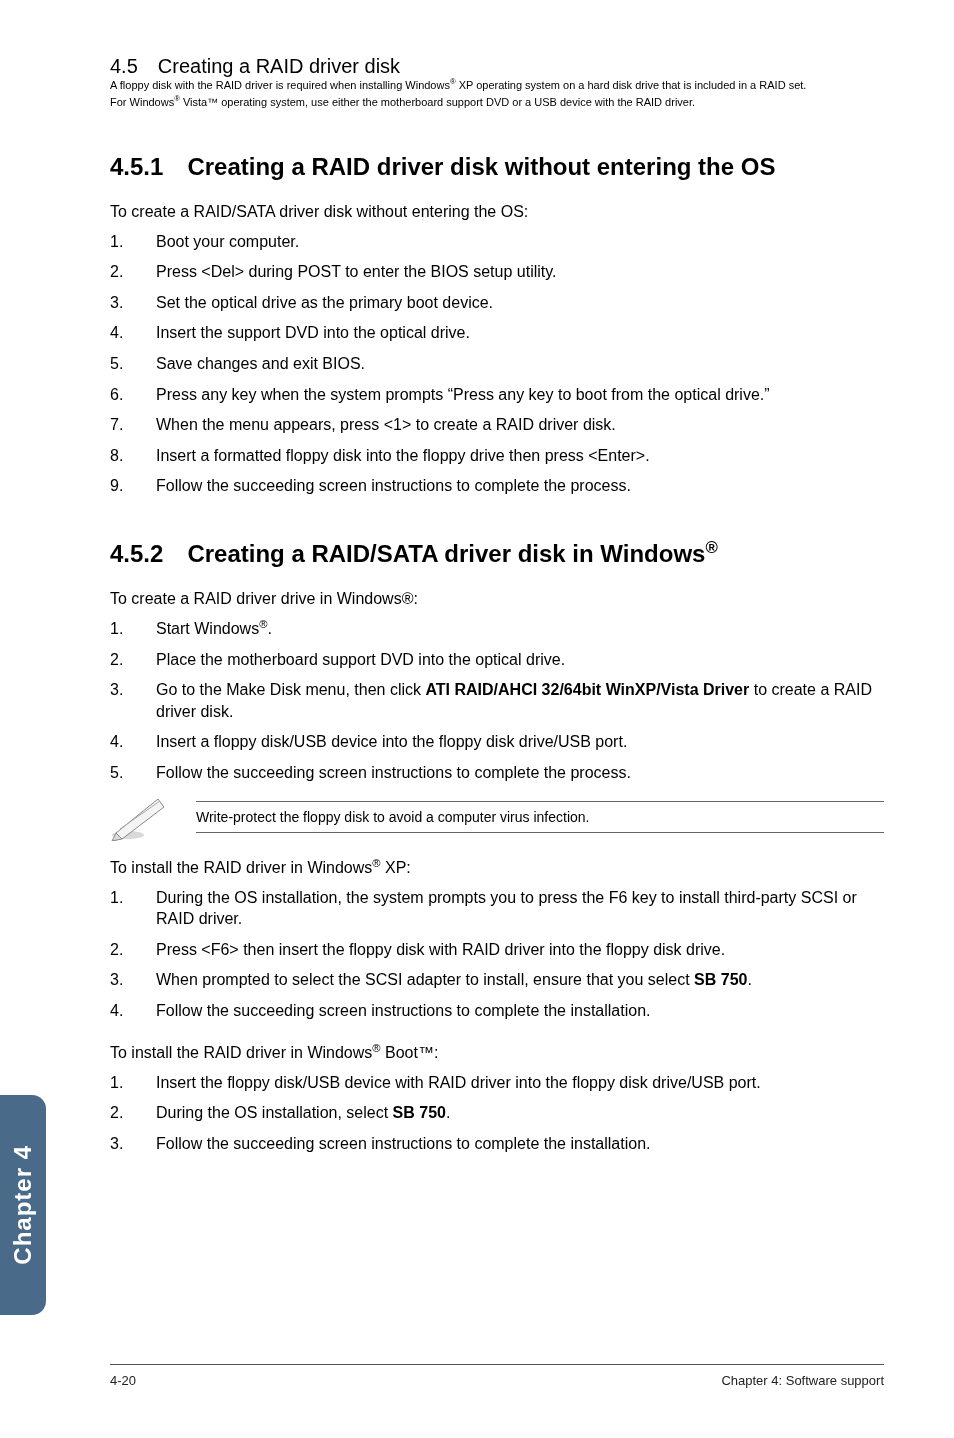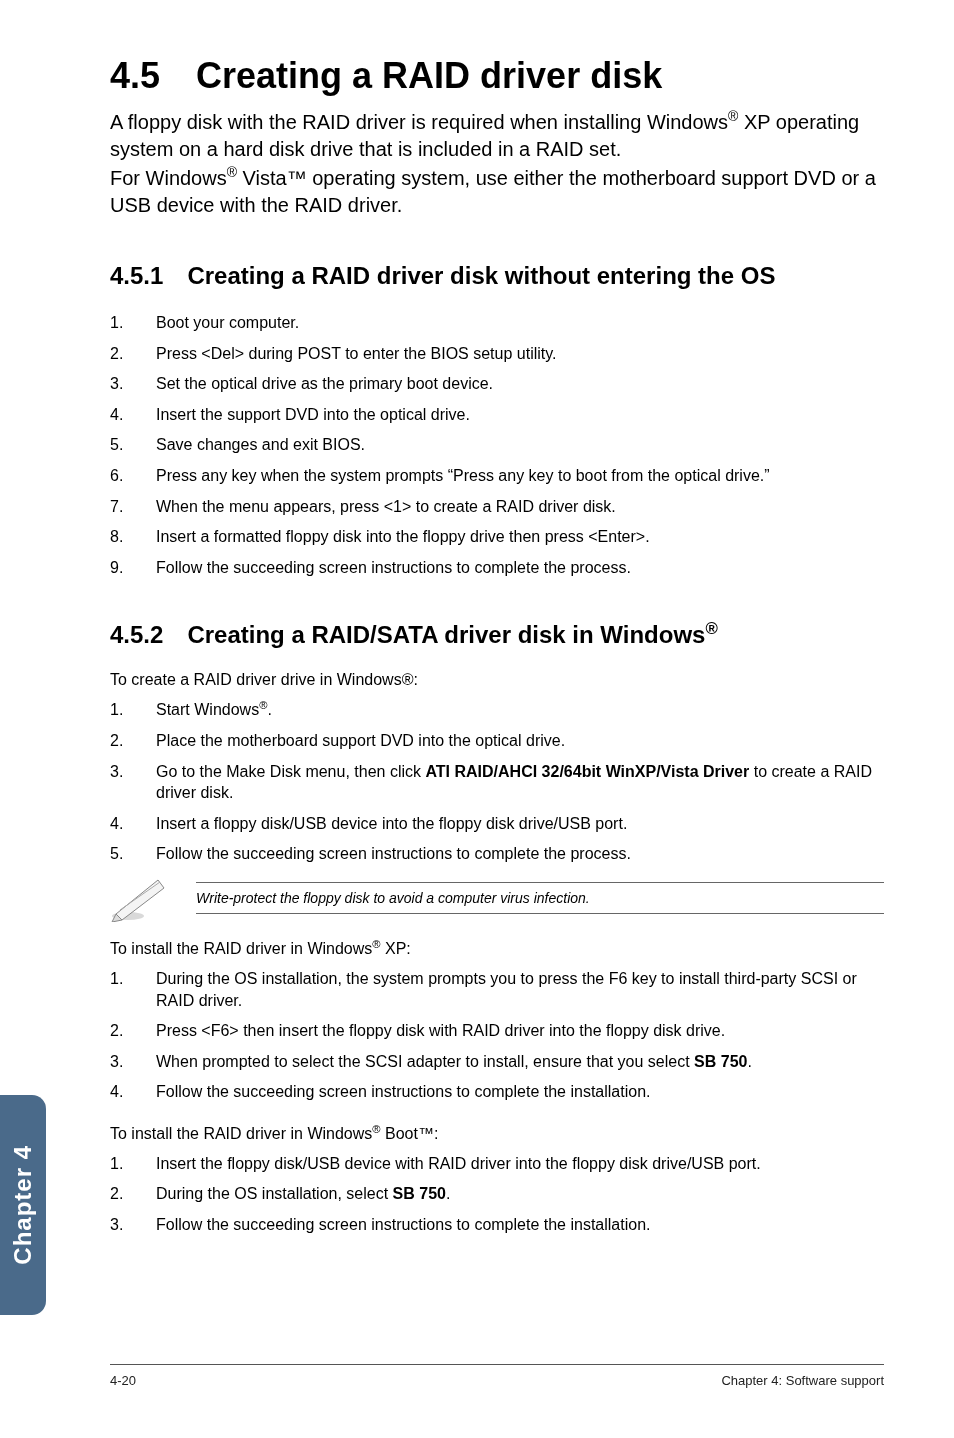--- a/index.html
+++ b/index.html
@@ -7,26 +7,25 @@
   body {
     font-family: Arial, Helvetica, sans-serif;
     background: #fff;
     color: #000;
     position: relative;
   }
   .page {
     padding: 55px 70px 0 110px;
   }
   .h1 {
-    font-size: 36px;
-    font-weight: bold;
-    margin-bottom: 12px;
+    font-size: 20px;
+    font-weight: normal;
   }
   .para {
-    font-size: 20px;
+    font-size: 11px;
     line-height: 1.35;
     margin-bottom: 2px;
   }
   sup { font-size: 0.7em; vertical-align: super; line-height: 0; }
   .h2 {
     font-size: 24px;
     font-weight: bold;
     margin-top: 43px;
     margin-bottom: 22px;
   }
@@ -59,21 +58,20 @@
     align-items: center;
     margin: 8px 0 18px 0;
     gap: 30px;
   }
   .note-icon svg { display: block; }
   .note-right {
     flex: 1;
     border-top: 1px solid #666;
     border-bottom: 1px solid #666;
     padding: 6px 0;
-    font-style: italic;
   }
   .note-text {
     font-size: 14px;
     line-height: 1.3;
   }
   .bold { font-weight: bold; margin-top: 22px; }
 
   .side-tab {
     position: absolute;
     left: 0;
@@ -122,20 +120,21 @@
   <h1 class="h1">4.5 Creating a RAID driver disk</h1>
 
   <p class="para">
     <span>A floppy disk with the RAID driver is required when installing Windows</span><sup>®</sup><span> XP operating system on a hard disk drive that is included in a RAID set.</span>
   </p>
   <p class="para">
     <span>For Windows</span><sup>®</sup><span> Vista™ operating system, use either the motherboard support DVD or a USB device with the RAID driver.</span>
   </p>
 
   <h2 class="h2">4.5.1 Creating a RAID driver disk without entering the OS</h2>
+  <p class="lead">To create a RAID/SATA driver disk without entering the OS:</p>
   <ol class="numlist">
     <li>Boot your computer.</li>
     <li>Press &lt;Del&gt; during POST to enter the BIOS setup utility.</li>
     <li>Set the optical drive as the primary boot device.</li>
     <li>Insert the support DVD into the optical drive.</li>
     <li>Save changes and exit BIOS.</li>
     <li>Press any key when the system prompts “Press any key to boot from the optical drive.”</li>
     <li>When the menu appears, press &lt;1&gt; to create a RAID driver disk.</li>
     <li>Insert a formatted floppy disk into the floppy drive then press &lt;Enter&gt;.</li>
     <li>Follow the succeeding screen instructions to complete the process.</li>

